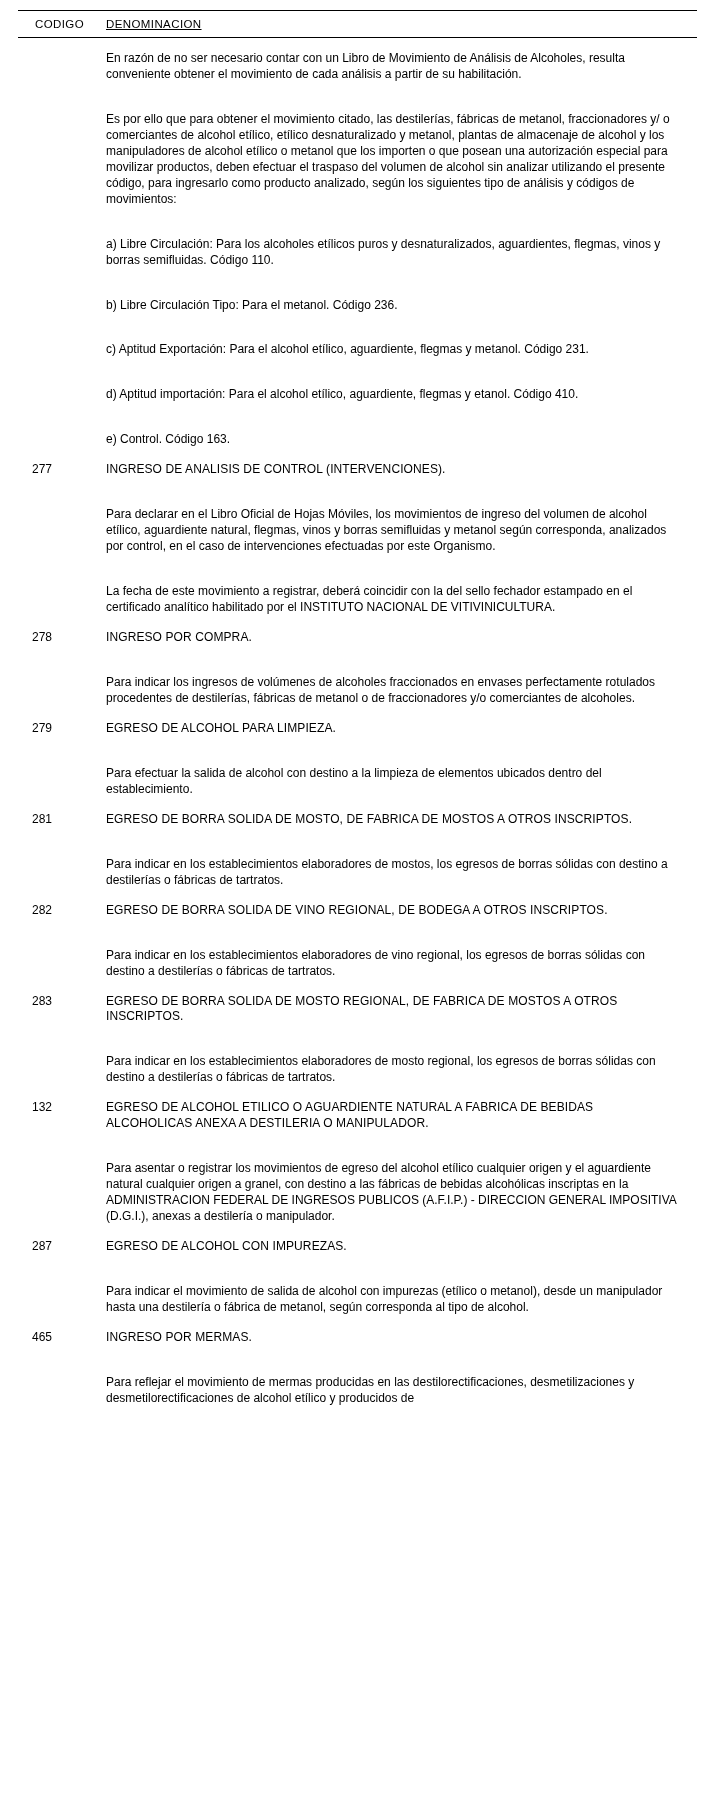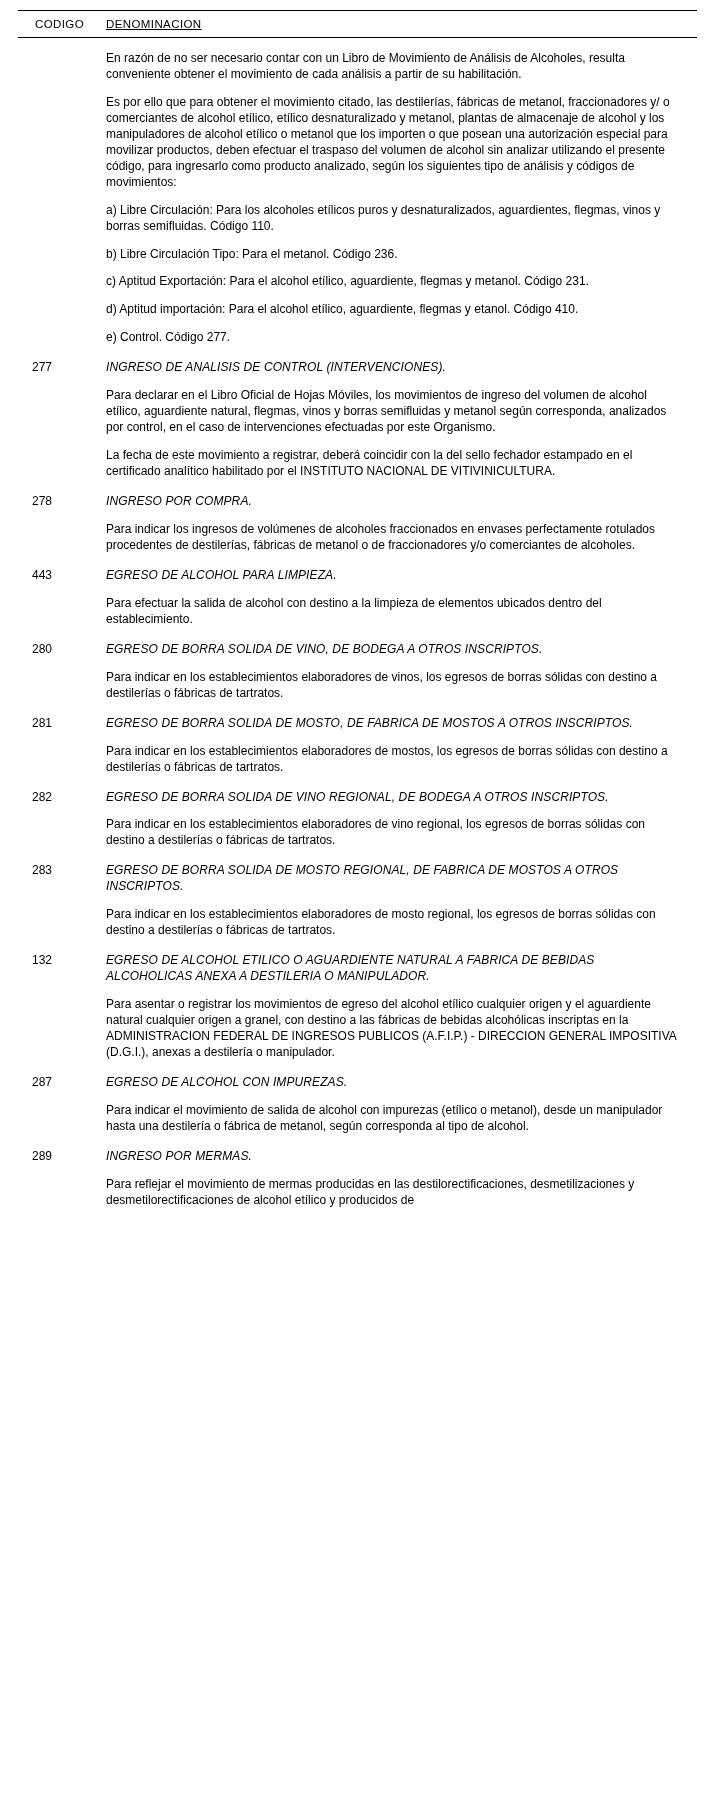--- a/index.html
+++ b/index.html
@@ -65,25 +65,24 @@
   td.denom {
     padding-left: 2px;
     padding-top: 13px;
     padding-right: 18px;
     text-align: left;
   }
   td.denom p {
     margin: 0 0 0 0;
   }
   td.denom p + p {
-    margin-top: 12px;
+    margin-top: 29px;
   }
   .title-line {
     letter-spacing: 0.1px;
-    font-style: italic;
   }
 </style>
 </head>
 <body>
 
 <div class="page">
   <table class="doc">
     <colgroup>
       <col class="c-codigo">
       <col class="c-denom">
@@ -103,50 +102,43 @@
     <tbody>
         <tr>
           <td class="codigo"></td>
           <td class="denom">
             <p>En razón de no ser necesario contar con un Libro de Movimiento de Análisis de Alcoholes, resulta conveniente obtener el movimiento de cada análisis a partir de su habilitación.</p>
             <p>Es por ello que para obtener el movimiento citado, las destilerías, fábricas de metanol, fraccionadores y/ o comerciantes de alcohol etílico, etílico desnaturalizado y metanol, plantas de almacenaje de alcohol y los manipuladores de alcohol etílico o metanol que los importen o que posean una autorización especial para movilizar productos, deben efectuar el traspaso del volumen de alcohol sin analizar utilizando el presente código, para ingresarlo como producto analizado, según los siguientes tipo de análisis y códigos de movimientos:</p>
             <p>a) Libre Circulación: Para los alcoholes etílicos puros y desnaturalizados, aguardientes, flegmas, vinos y borras semifluidas. Código 110.</p>
             <p>b) Libre Circulación Tipo: Para el metanol. Código 236.</p>
             <p>c) Aptitud Exportación: Para el alcohol etílico, aguardiente, flegmas y metanol. Código 231.</p>
             <p>d) Aptitud importación: Para el alcohol etílico, aguardiente, flegmas y etanol. Código 410.</p>
-            <p>e) Control. Código 277.</p>
+            <p>e) Control. Código 163.</p>
           </td>
         </tr>
         <tr>
           <td class="codigo">277</td>
           <td class="denom">
             <p class="title-line">INGRESO DE ANALISIS DE CONTROL (INTERVENCIONES).</p>
             <p>Para declarar en el Libro Oficial de Hojas Móviles, los movimientos de ingreso del volumen de alcohol etílico, aguardiente natural, flegmas, vinos y borras semifluidas y metanol según corresponda, analizados por control, en el caso de intervenciones efectuadas por este Organismo.</p>
             <p>La fecha de este movimiento a registrar, deberá coincidir con la del sello fechador estampado en el certificado analítico habilitado por el INSTITUTO NACIONAL DE VITIVINICULTURA.</p>
           </td>
         </tr>
         <tr>
           <td class="codigo">278</td>
           <td class="denom">
             <p class="title-line">INGRESO POR COMPRA.</p>
             <p>Para indicar los ingresos de volúmenes de alcoholes fraccionados en envases perfectamente rotulados procedentes de destilerías, fábricas de metanol o de fraccionadores y/o comerciantes de alcoholes.</p>
           </td>
         </tr>
         <tr>
-          <td class="codigo">443</td>
+          <td class="codigo">279</td>
           <td class="denom">
             <p class="title-line">EGRESO DE ALCOHOL PARA LIMPIEZA.</p>
             <p>Para efectuar la salida de alcohol con destino a la limpieza de elementos ubicados dentro del establecimiento.</p>
-          </td>
-        </tr>
-        <tr>
-          <td class="codigo">280</td>
-          <td class="denom">
-            <p class="title-line">EGRESO DE BORRA SOLIDA DE VINO, DE BODEGA A OTROS INSCRIPTOS.</p>
-            <p>Para indicar en los establecimientos elaboradores de vinos, los egresos de borras sólidas con destino a destilerías o fábricas de tartratos.</p>
           </td>
         </tr>
         <tr>
           <td class="codigo">281</td>
           <td class="denom">
             <p class="title-line">EGRESO DE BORRA SOLIDA DE MOSTO, DE FABRICA DE MOSTOS A OTROS INSCRIPTOS.</p>
             <p>Para indicar en los establecimientos elaboradores de mostos, los egresos de borras sólidas con destino a destilerías o fábricas de tartratos.</p>
           </td>
         </tr>
         <tr>
@@ -171,21 +163,21 @@
           </td>
         </tr>
         <tr>
           <td class="codigo">287</td>
           <td class="denom">
             <p class="title-line">EGRESO DE ALCOHOL CON IMPUREZAS.</p>
             <p>Para indicar el movimiento de salida de alcohol con impurezas (etílico o metanol), desde un manipulador hasta una destilería o fábrica de metanol, según corresponda al tipo de alcohol.</p>
           </td>
         </tr>
         <tr>
-          <td class="codigo">289</td>
+          <td class="codigo">465</td>
           <td class="denom">
             <p class="title-line">INGRESO POR MERMAS.</p>
             <p>Para reflejar el movimiento de mermas producidas en las destilorectificaciones, desmetilizaciones y desmetilorectificaciones de alcohol etílico y producidos de</p>
           </td>
         </tr>
       </tbody>
   </table>
 </div>
 
 </body></html>

